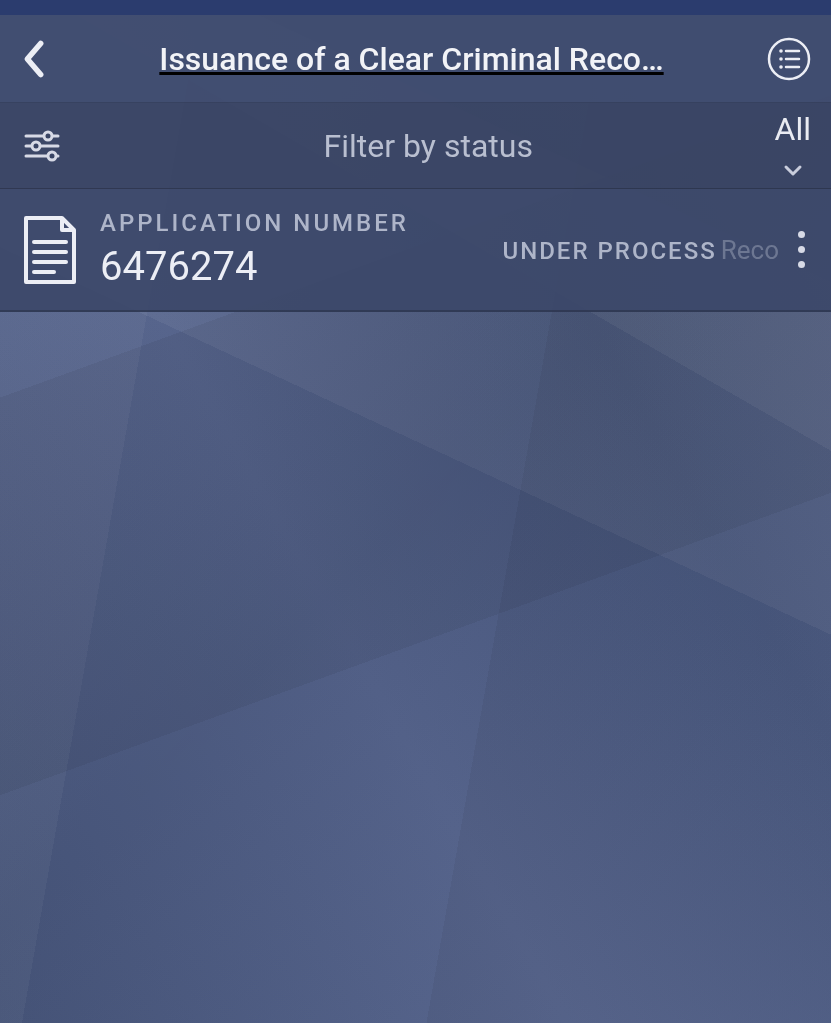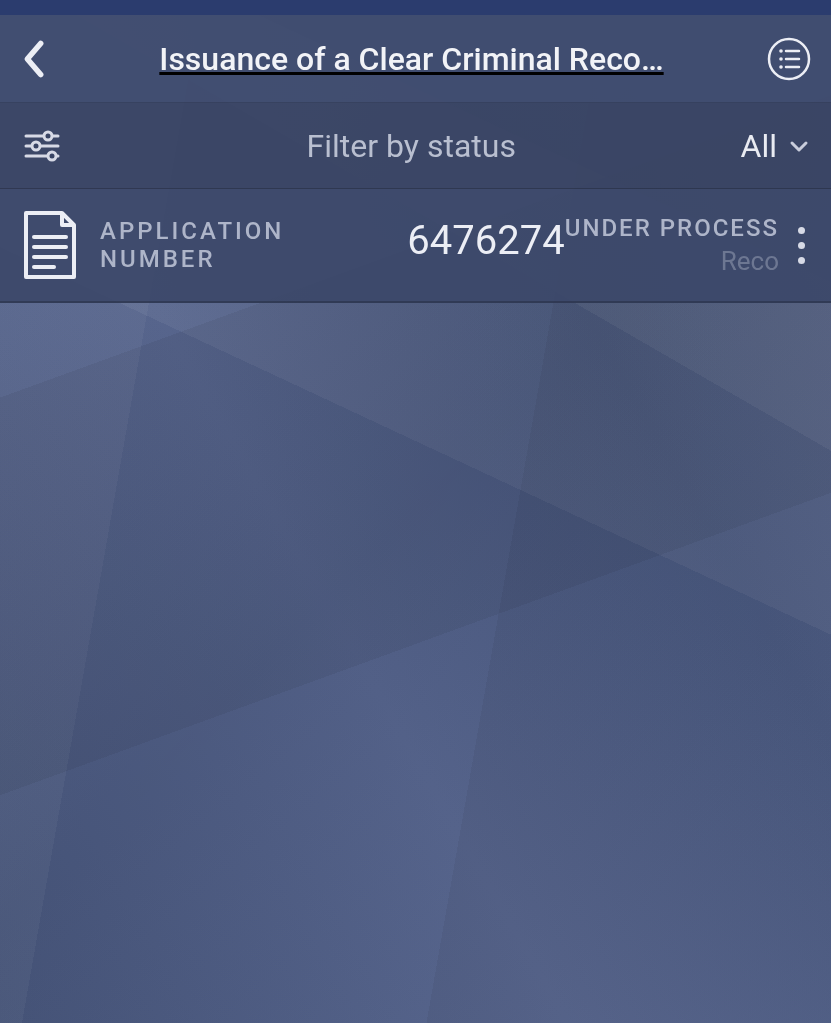--- a/index.html
+++ b/index.html
@@ -115,20 +115,21 @@
     color: #b9bfd0;
     font-size: 32px;
   }
   .filter-value {
     display: flex;
     align-items: center;
     color: #e9ebf2;
     font-size: 32px;
     cursor: pointer;
     gap: 10px;
+    flex-direction: column;
   }
   .chevron-down { width: 24px; height: 24px; }
 
   .list {
     position: relative;
     z-index: 2;
   }
   .list-item {
     background: rgba(60,72,105,0.92);
     display: flex;
@@ -140,37 +141,37 @@
     width: 64px;
     height: 72px;
     margin-right: 18px;
     flex-shrink: 0;
   }
   .doc-icon svg { width: 100%; height: 100%; }
   .item-main {
     flex: 1;
     min-width: 0;
     display: flex;
-    flex-direction: row;
+    flex-direction: column;
     gap: 6px;
   }
   .item-label {
     color: #aeb5c9;
     font-size: 24px;
     letter-spacing: 3px;
     font-weight: 500;
   }
   .item-number {
     color: #eceef5;
     font-size: 40px;
     font-weight: 400;
   }
   .item-right {
     display: flex;
-    flex-direction: column;
+    flex-direction: row;
     align-items: flex-end;
     gap: 4px;
     margin-right: 10px;
   }
   .item-status {
     color: #aeb5c9;
     font-size: 24px;
     letter-spacing: 2px;
     font-weight: 500;
     white-space: nowrap;

